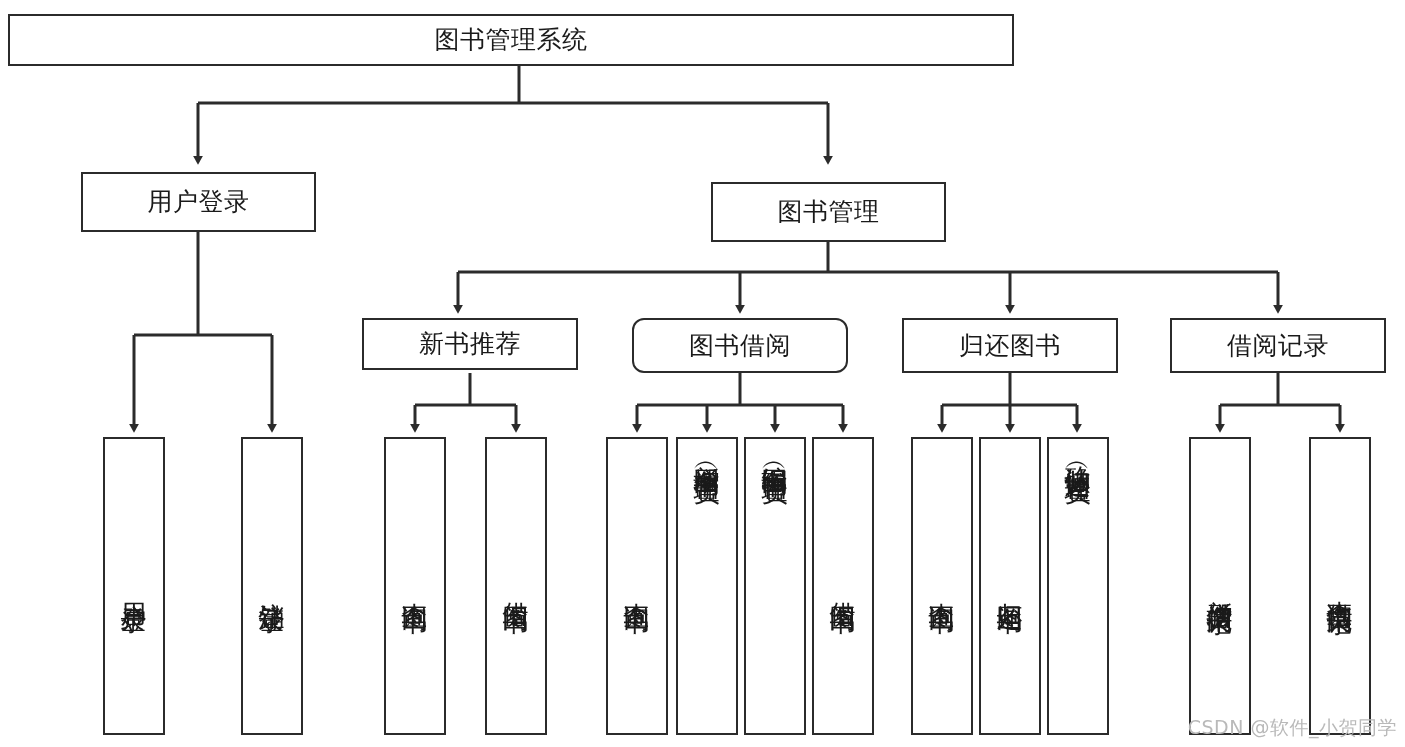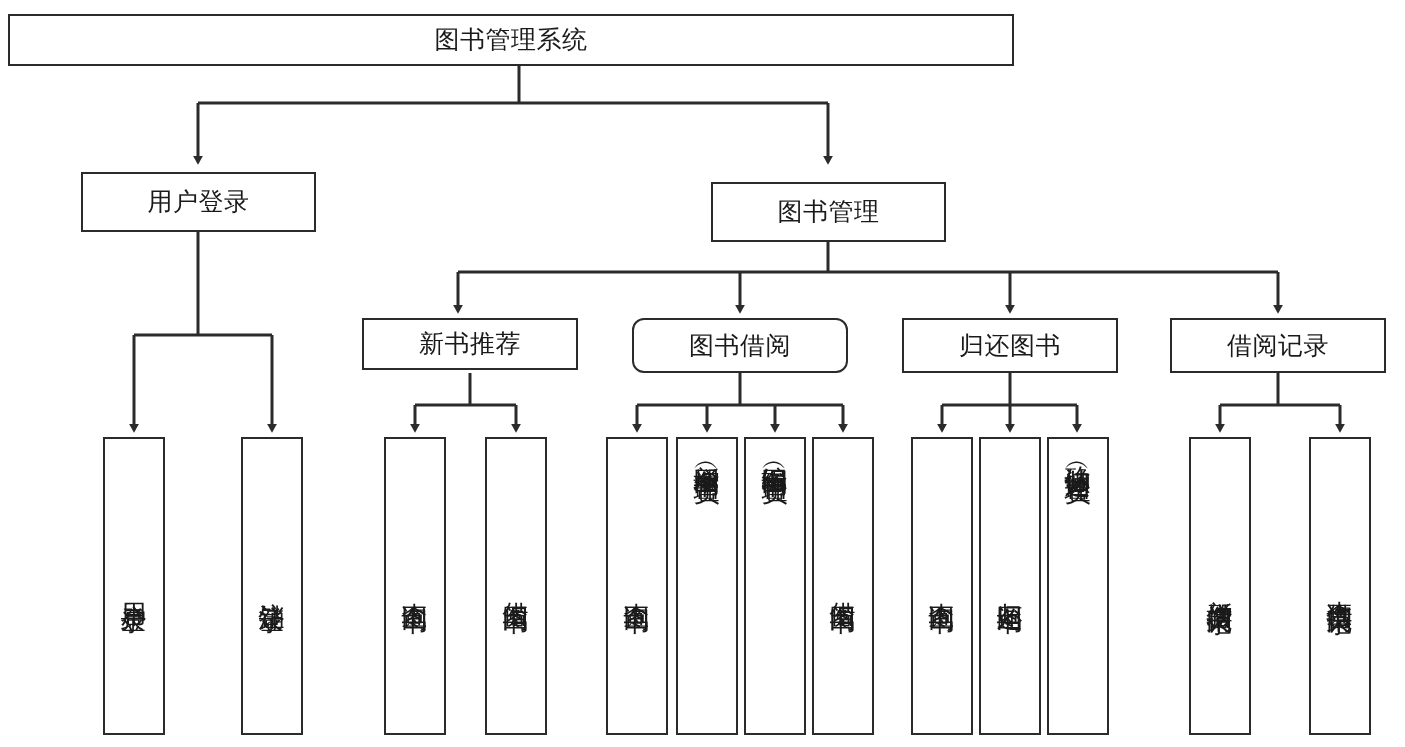--- a/index.html
+++ b/index.html
@@ -187,14 +187,15 @@
     <span class="node-label">确认归还（管理员）</span>
   </div>
 
   <div class="node vert mid" style="left:1189px; top:437px; width:62px; height:298px;">
     <span class="node-label">新增借阅记录</span>
   </div>
   <div class="node vert mid" style="left:1309px; top:437px; width:62px; height:298px;">
     <span class="node-label">查询借阅记录</span>
   </div>
 
+  <div id="watermark">CSDN @软件_小贺同学</div>
 
 </div>
 
 </body></html>

